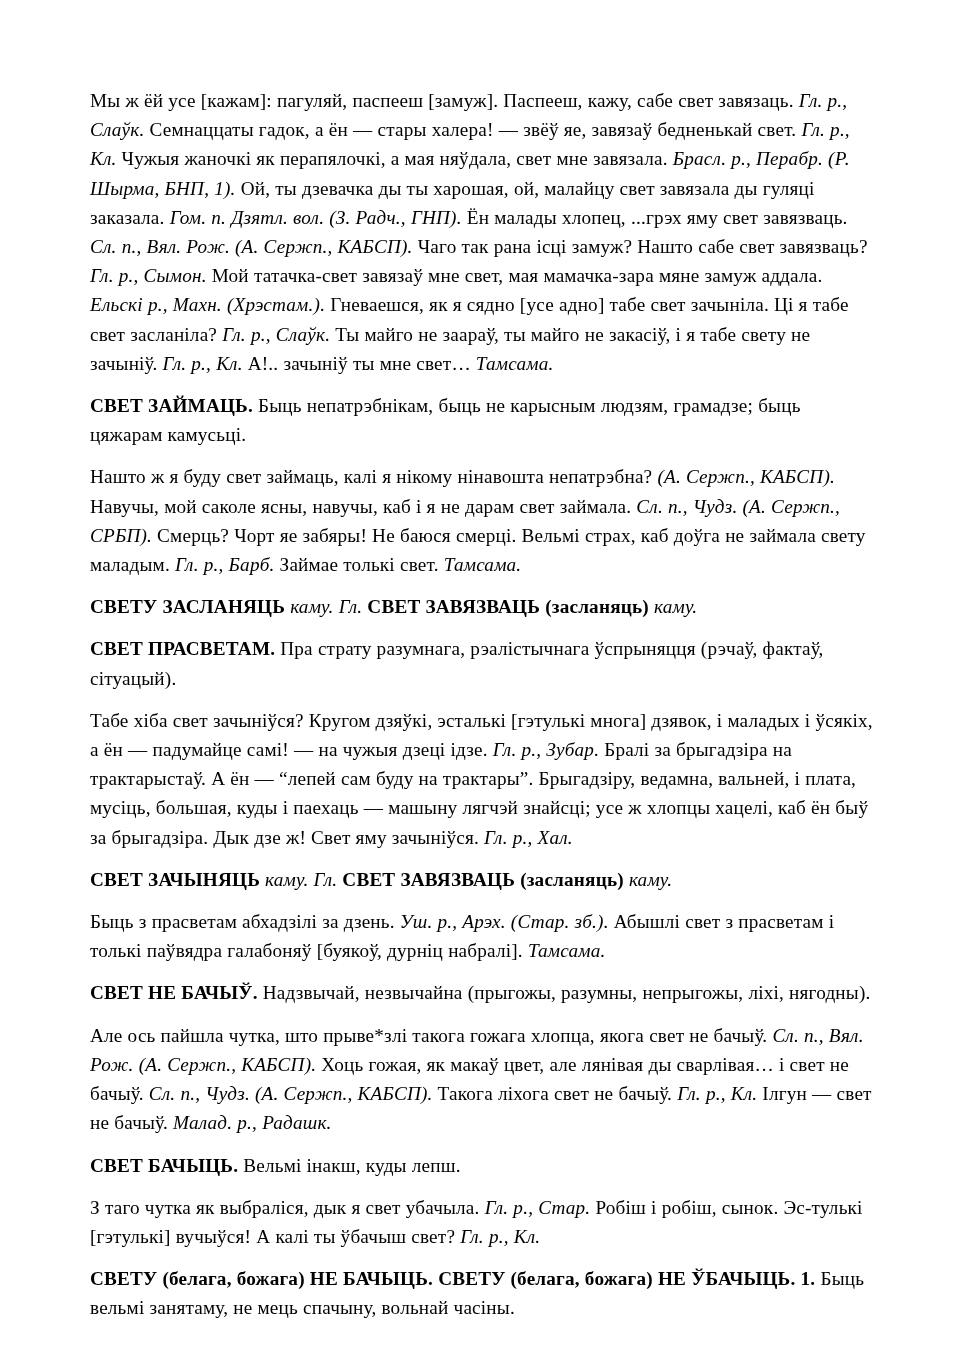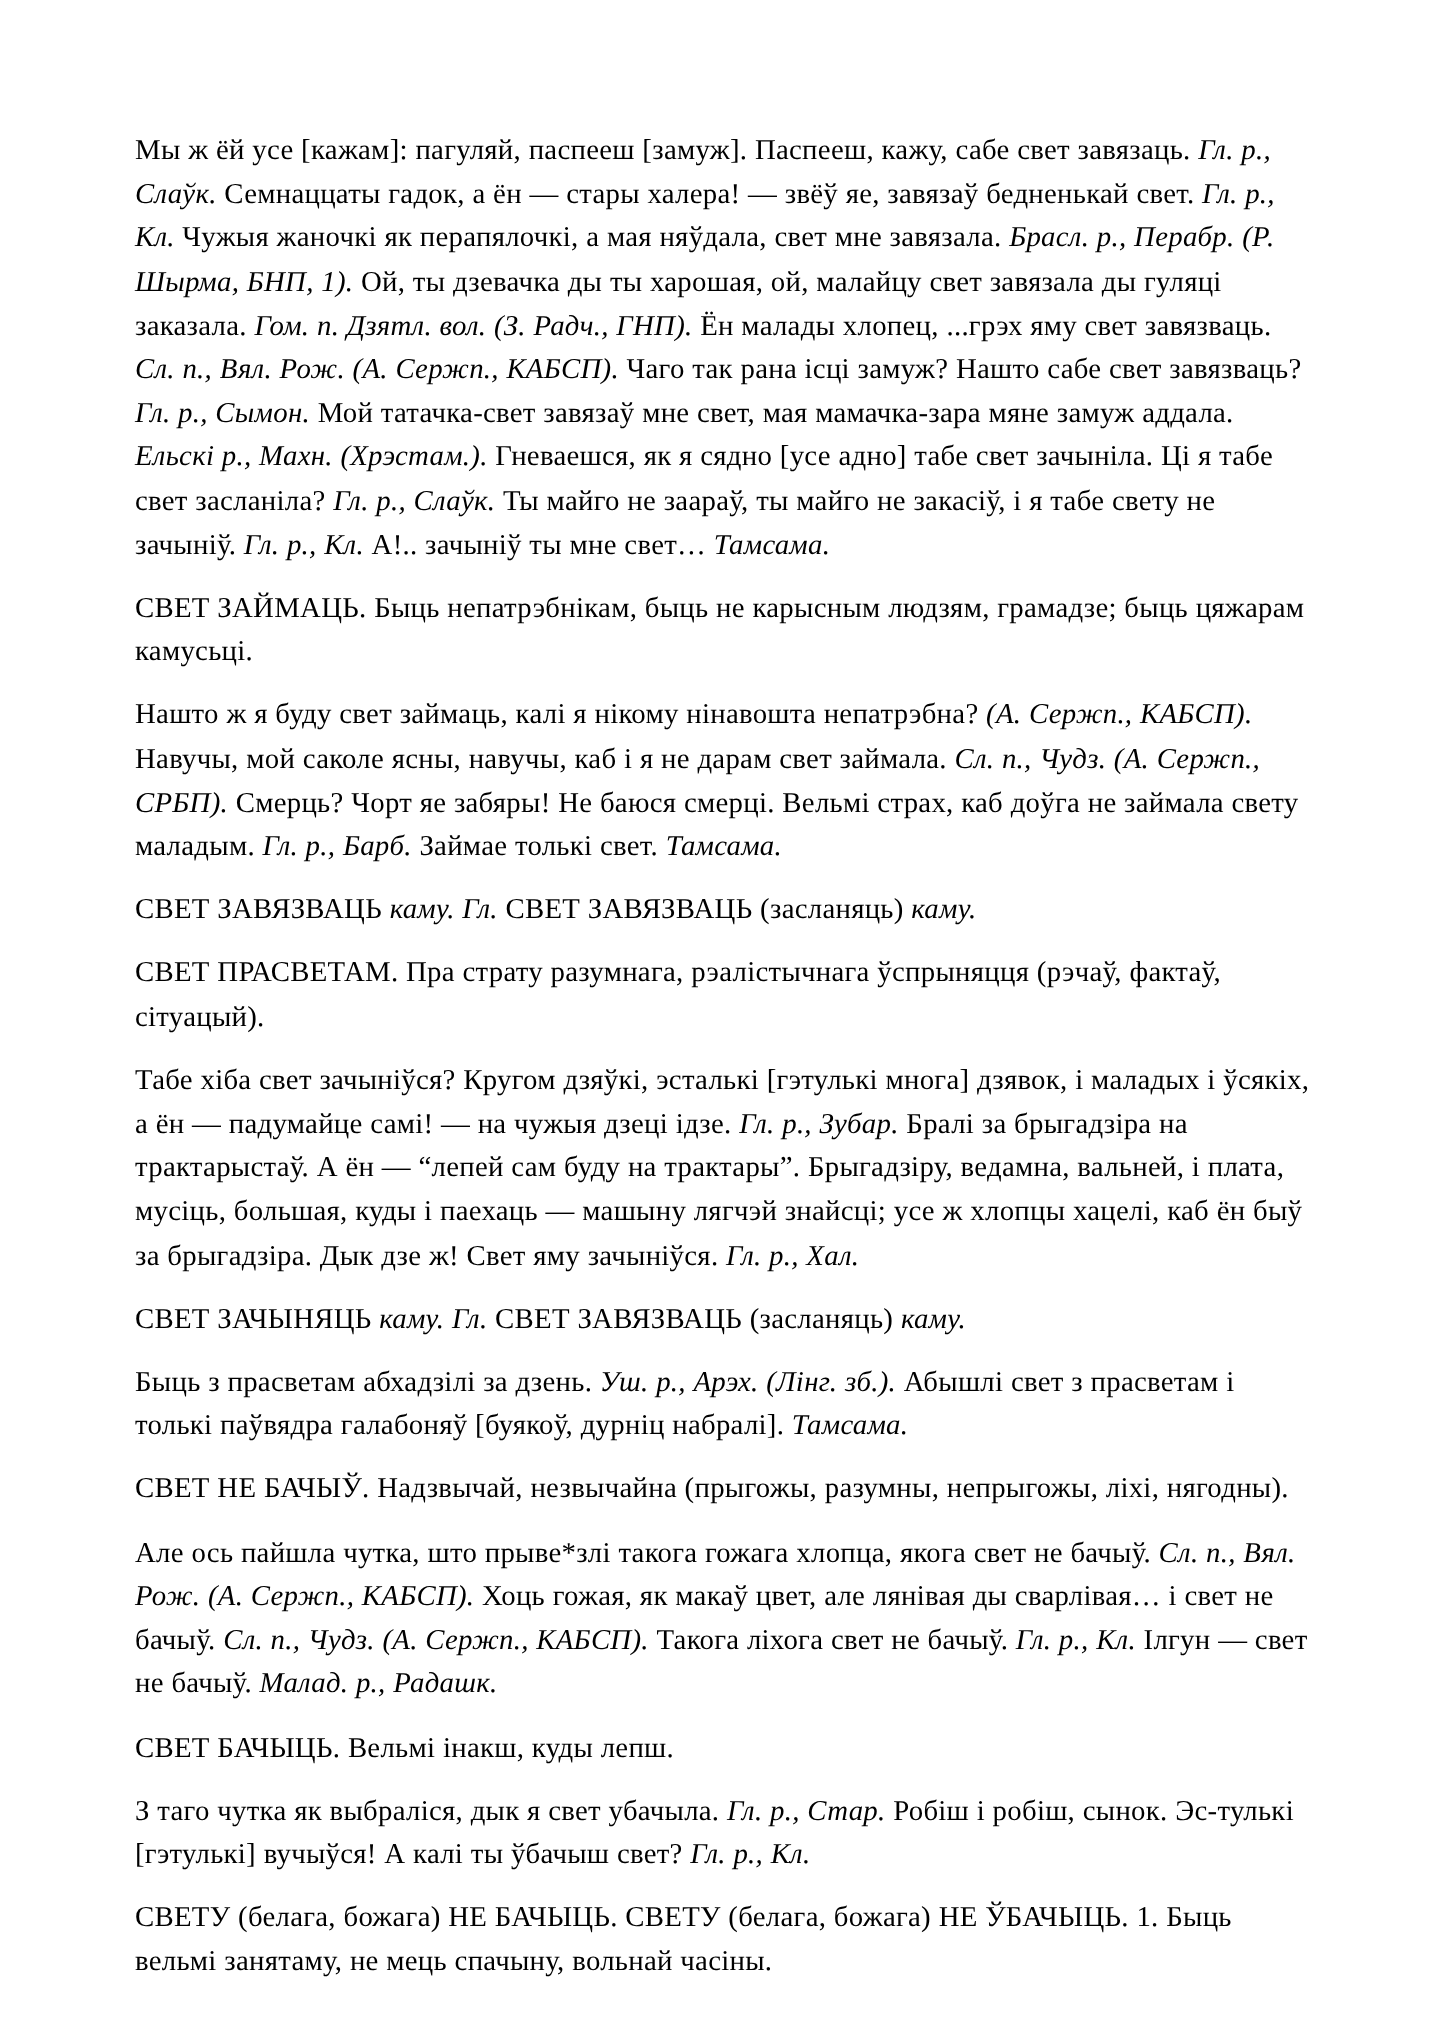--- a/index.html
+++ b/index.html
@@ -34,44 +34,44 @@
     text-indent: 0;
     word-spacing: 0.1px;
     letter-spacing: 0.01em;
     hyphens: none;
     -webkit-hyphens: none;
   }
   p.para:last-child {
     margin-bottom: 0;
   }
   .hw {
-    font-weight: normal;
+    font-weight: bold;
     text-align: right;
   }
   .it {
     font-style: italic;
   }
   
   .block {
     margin-bottom: 13px;
   }
 </style>
 </head>
 <body>
 
 <div class="page">
   <div class="text-column" id="text-column">
 
   <p class="para block"><span>Мы ж ёй усе [кажам]: пагуляй, паспееш [замуж]. Паспееш, кажу, сабе свет завязаць. </span><span class="it">Гл. р., Слаўк.</span><span> Семнаццаты гадок, а ён — стары халера! — звёў яе, завязаў бедненькай свет. </span><span class="it">Гл. р., Кл.</span><span> Чужыя жаночкі як перапялочкі, а мая няўдала, свет мне завязала. </span><span class="it">Брасл. р., Перабр. (Р. Шырма, БНП, 1).</span><span> Ой, ты дзевачка ды ты харошая, ой, малайцу свет завязала ды гуляці заказала. </span><span class="it">Гом. п. Дзятл. вол. (З. Радч., ГНП).</span><span> Ён малады хлопец, ...грэх яму свет завязваць. </span><span class="it">Сл. п., Вял. Рож. (А. Сержп., КАБСП).</span><span> Чаго так рана ісці замуж? Нашто сабе свет завязваць? </span><span class="it">Гл. р., Сымон.</span><span> Мой татачка-свет завязаў мне свет, мая мамачка-зара мяне замуж аддала. </span><span class="it">Ельскі р., Махн. (Хрэстам.).</span><span> Гневаешся, як я сядно [усе адно] табе свет зачыніла. Ці я табе свет засланіла? </span><span class="it">Гл. р., Слаўк.</span><span> Ты майго не заараў, ты майго не закасіў, і я табе свету не зачыніў. </span><span class="it">Гл. р., Кл.</span><span> А!.. зачыніў ты мне свет… </span><span class="it">Тамсама.</span></p>
       <p class="para block"><span class="hw">СВЕТ ЗАЙМАЦЬ.</span><span> Быць непатрэбнікам, быць не карысным людзям, грамадзе; быць цяжарам камусьці.</span></p>
       <p class="para block"><span>Нашто ж я буду свет займаць, калі я нікому нінавошта непатрэбна? </span><span class="it">(А. Сержп., КАБСП).</span><span> Навучы, мой саколе ясны, навучы, каб і я не дарам свет займала. </span><span class="it">Сл. п., Чудз. (А. Сержп., СРБП).</span><span> Смерць? Чорт яе забяры! Не баюся смерці. Вельмі страх, каб доўга не займала свету маладым. </span><span class="it">Гл. р., Барб.</span><span> Займае толькі свет. </span><span class="it">Тамсама.</span></p>
-      <p class="para block"><span class="hw">СВЕТ ЗАВЯЗВАЦЬ</span><span class="it"> каму. Гл.</span><span class="hw"> СВЕТ ЗАВЯЗВАЦЬ (засланяць)</span><span class="it"> каму.</span></p>
+      <p class="para block"><span class="hw">СВЕТУ ЗАСЛАНЯЦЬ</span><span class="it"> каму. Гл.</span><span class="hw"> СВЕТ ЗАВЯЗВАЦЬ (засланяць)</span><span class="it"> каму.</span></p>
       <p class="para block"><span class="hw">СВЕТ ПРАСВЕТАМ.</span><span> Пра страту разумнага, рэалістычнага ўспрыняцця (рэчаў, фактаў, сітуацый).</span></p>
       <p class="para block"><span>Табе хіба свет зачыніўся? Кругом дзяўкі, эсталькі [гэтулькі многа] дзявок, і маладых і ўсякіх, а ён — падумайце самі! — на чужыя дзеці ідзе. </span><span class="it">Гл. р., Зубар.</span><span> Бралі за брыгадзіра на трактарыстаў. А ён — “лепей сам буду на трактары”. Брыгадзіру, ведамна, вальней, і плата, мусіць, большая, куды і паехаць — машыну лягчэй знайсці; усе ж хлопцы хацелі, каб ён быў за брыгадзіра. Дык дзе ж! Свет яму зачыніўся. </span><span class="it">Гл. р., Хал.</span></p>
       <p class="para block"><span class="hw">СВЕТ ЗАЧЫНЯЦЬ</span><span class="it"> каму. Гл.</span><span class="hw"> СВЕТ ЗАВЯЗВАЦЬ (засланяць)</span><span class="it"> каму.</span></p>
-      <p class="para block"><span>Быць з прасветам абхадзілі за дзень. </span><span class="it">Уш. р., Арэх. (Лінг. зб.).</span><span> Абышлі свет з прасветам і толькі паўвядра галабоняў [буякоў, дурніц набралі]. </span><span class="it">Тамсама.</span></p>
+      <p class="para block"><span>Быць з прасветам абхадзілі за дзень. </span><span class="it">Уш. р., Арэх. (Стар. зб.).</span><span> Абышлі свет з прасветам і толькі паўвядра галабоняў [буякоў, дурніц набралі]. </span><span class="it">Тамсама.</span></p>
       <p class="para block"><span class="hw">СВЕТ НЕ БАЧЫЎ.</span><span> Надзвычай, незвычайна (прыгожы, разумны, непрыгожы, ліхі, нягодны).</span></p>
       <p class="para block"><span>Але ось пайшла чутка, што прыве*злі такога гожага хлопца, якога свет не бачыў. </span><span class="it">Сл. п., Вял. Рож. (А. Сержп., КАБСП).</span><span> Хоць гожая, як макаў цвет, але лянівая ды сварлівая… і свет не бачыў. </span><span class="it">Сл. п., Чудз. (А. Сержп., КАБСП).</span><span> Такога ліхога свет не бачыў. </span><span class="it">Гл. р., Кл.</span><span> Ілгун — свет не бачыў. </span><span class="it">Малад. р., Радашк.</span></p>
       <p class="para block"><span class="hw">СВЕТ БАЧЫЦЬ.</span><span> Вельмі інакш, куды лепш.</span></p>
       <p class="para block"><span>З таго чутка як выбраліся, дык я свет убачыла. </span><span class="it">Гл. р., Стар.</span><span> Робіш і робіш, сынок. Эс-тулькі [гэтулькі] вучыўся! А калі ты ўбачыш свет? </span><span class="it">Гл. р., Кл.</span></p>
       <p class="para block"><span class="hw">СВЕТУ (белага, божага) НЕ БАЧЫЦЬ. СВЕТУ (белага, божага) НЕ ЎБАЧЫЦЬ. 1.</span><span> Быць вельмі занятаму, не мець спачыну, вольнай часіны.</span></p>
     </div>
 </div>
 
 </body></html>

